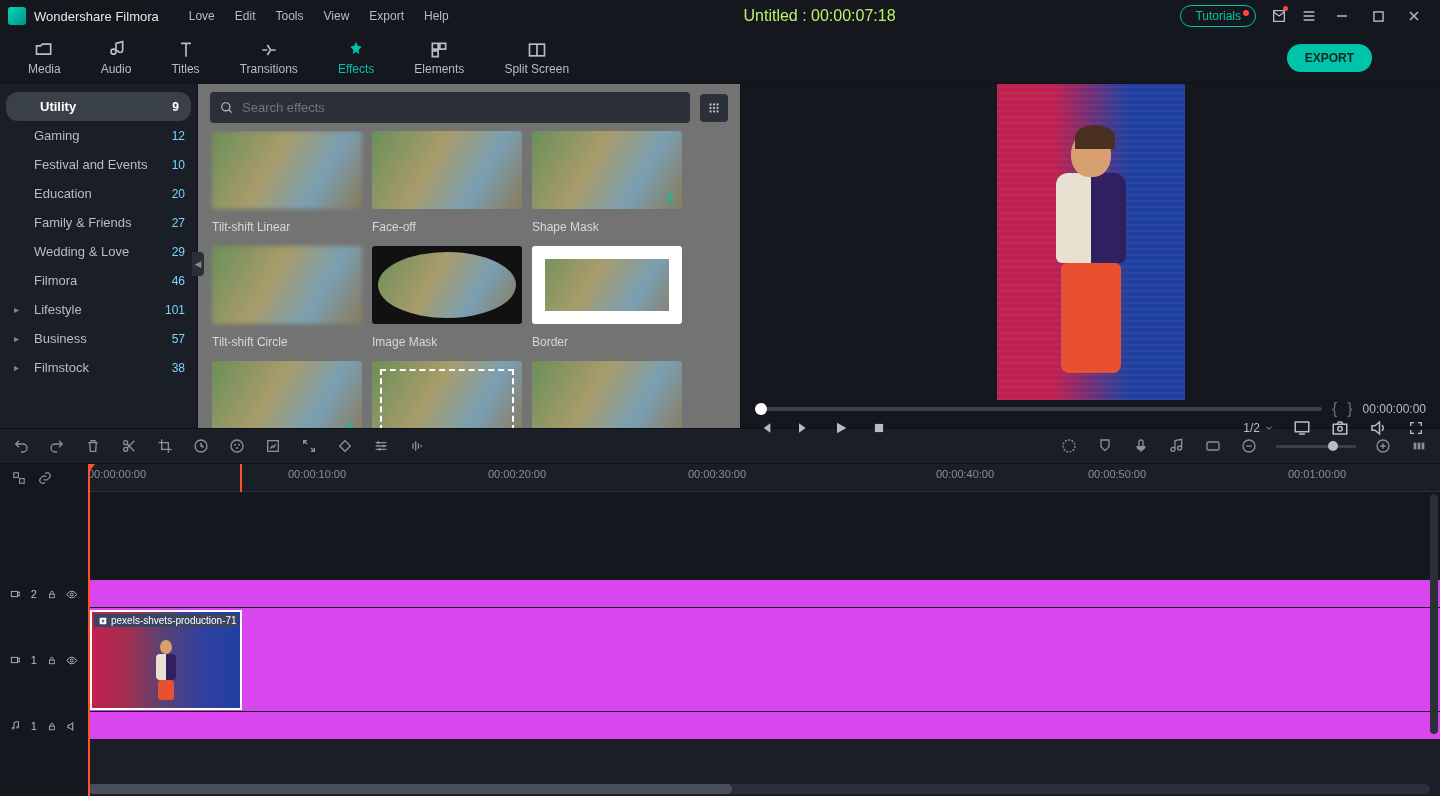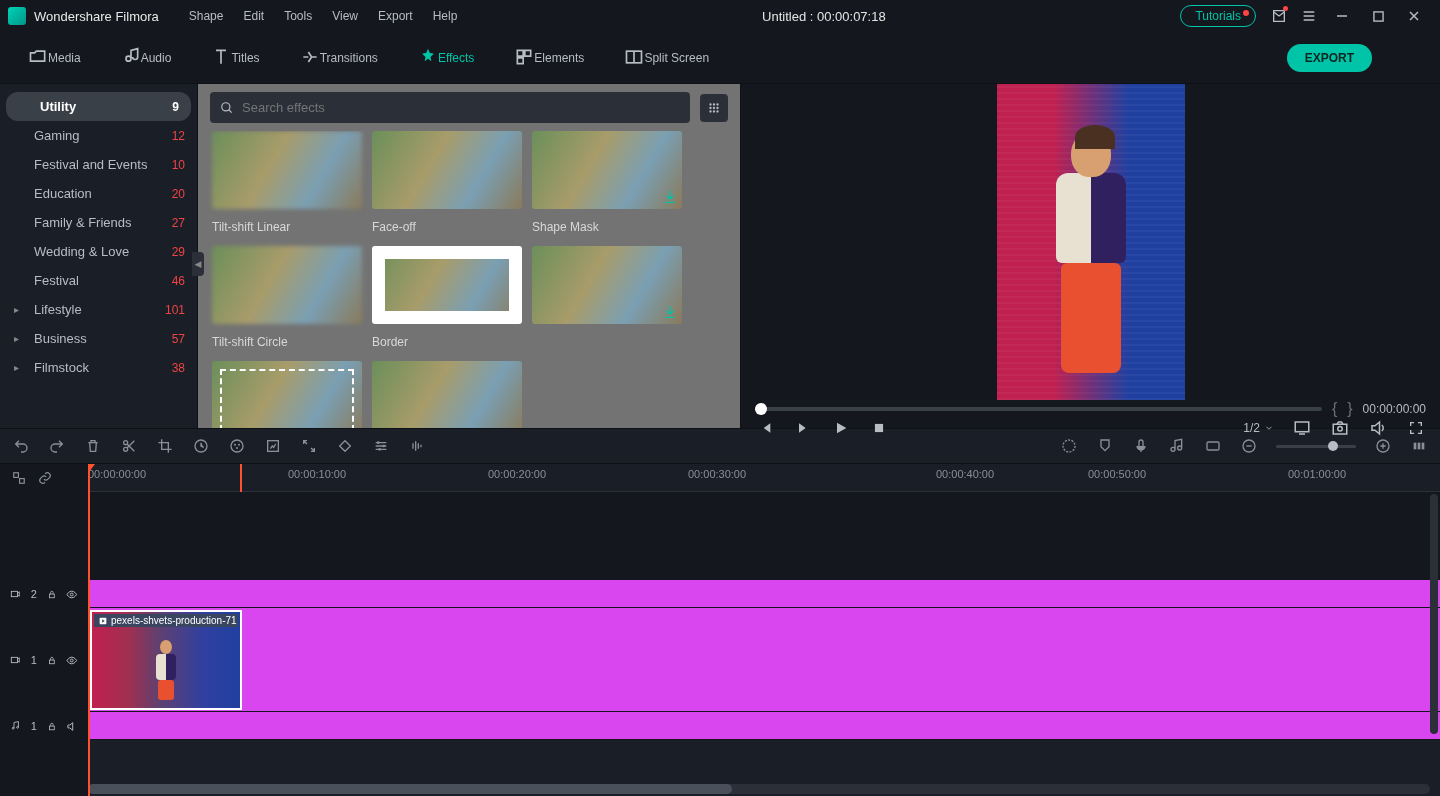--- a/index.html
+++ b/index.html
@@ -3,43 +3,43 @@
 <meta charset="utf-8">
 <style>
 * { margin: 0; padding: 0; box-sizing: border-box; font-family: -apple-system, BlinkMacSystemFont, "Segoe UI", sans-serif; }
 body { background: #1a1e26; color: #b8bcc4; width: 1440px; height: 796px; overflow: hidden; font-size: 13px; }
 
 
 .titlebar { height: 32px; background: #14171d; display: flex; align-items: center; padding: 4px 8px; }
 .titlebar .logo { width: 18px; height: 18px; background: linear-gradient(135deg, #00d4b8, #009688); border-radius: 3px; margin-right: 8px; }
 .titlebar .app-name { color: #e8e8e8; margin-right: 20px; font-size: 13px; }
 .titlebar .menu-item { padding: 0 10px; color: #b8bcc4; cursor: pointer; font-size: 12px; }
-.titlebar .center { flex: 1; text-align: center; color: #e5e5e5; font-size: 13px; }
+.titlebar .center { flex: 1; text-align: center; color: #bef264; font-size: 16px; }
 .titlebar .tutorials { border: 1px solid #00c4a7; border-radius: 14px; padding: 3px 14px; color: #00c4a7; font-size: 12px; cursor: pointer; position: relative; margin-right: 8px; }
 .titlebar .tutorials::after { content: ""; position: absolute; top: 4px; right: 6px; width: 6px; height: 6px; background: #ff4444; border-radius: 50%; }
 .titlebar .win-btn { width: 36px; height: 24px; display: flex; align-items: center; justify-content: center; color: #b8bcc4; cursor: pointer; }
 .titlebar .titleicon { width: 30px; display: flex; justify-content: center; color: #b8bcc4; cursor: pointer; position: relative; }
 .titlebar .notif-dot::after { content: ""; position: absolute; top: -2px; right: 6px; width: 5px; height: 5px; background: #ff4444; border-radius: 50%; }
 
 
 .tabbar { height: 52px; background: #14171d; display: flex; align-items: center; padding: 0 8px; border-bottom: 1px solid #0e1116; }
-.tab { display: flex; flex-direction: row; align-items: center; padding: 4px 20px; cursor: pointer; color: #b8bcc4; }
+.tab { display: flex; flex-direction: column; align-items: center; padding: 4px 20px; cursor: pointer; color: #b8bcc4; }
 .tab svg, .tab .tabicon { width: 20px; height: 20px; margin-bottom: 2px; }
 .tab.active { color: #00c4a7; }
 .tab span { font-size: 12px; }
 .export-btn { margin-left: auto; margin-right: 60px; background: #00c4a7; color: #0b2520; font-weight: 600; padding: 7px 18px; border-radius: 16px; cursor: pointer; font-size: 12px; }
 
 
 .main { display: flex; height: 344px; }
 
 
 .sidebar { width: 198px; background: #1a1e26; padding: 8px 0; overflow-y: auto; border-right: 1px solid #0e1116; }
 .side-item { display: flex; align-items: center; padding: 7px 12px 7px 34px; cursor: pointer; position: relative; font-size: 13px; }
 .side-item.active { background: #3a4048; color: #fff; border-radius: 12px; margin: 0 6px; font-weight: 600; }
-.side-item .count { margin-left: auto; color: #ef4444; font-size: 12px; }
+.side-item .count { margin-left: auto; color: #7dd3fc; font-size: 12px; }
 .side-item.active .count { color: #fff; }
 .side-item.expandable::before { content: "▸"; position: absolute; left: 14px; font-size: 10px; color: #888; }
 .side-handle { position: absolute; left: 192px; top: 252px; width: 12px; height: 24px; background: #2a2f38; border-radius: 0 4px 4px 0; display: flex; align-items: center; justify-content: center; color: #888; cursor: pointer; font-size: 9px; }
 
 
 .grid-area { flex: 1; background: #737373; display: flex; flex-direction: column; }
 .search-row { padding: 8px 12px; display: flex; gap: 10px; align-items: center; }
 .search-box { flex: 1; background: #2a2f38; border-radius: 4px; padding: 8px 10px; display: flex; align-items: center; gap: 8px; }
 .search-box input { background: transparent; border: none; color: #b8bcc4; outline: none; flex: 1; font-size: 13px; }
 .view-toggle { width: 28px; height: 28px; background: #2a2f38; border-radius: 4px; display: flex; align-items: center; justify-content: center; cursor: pointer; }
@@ -110,21 +110,21 @@
 .timeline-vscroll { position: absolute; right: 2px; top: 30px; width: 8px; height: 240px; background: #2a2f38; border-radius: 4px; }
 
 svg { fill: currentColor; }
 </style>
 </head>
 <body>
 
 <div class="titlebar">
   <div class="logo"></div>
   <div class="app-name">Wondershare Filmora</div>
-  <div class="menu-item">Shape</div>
+  <div class="menu-item">Love</div>
   <div class="menu-item">Edit</div>
   <div class="menu-item">Tools</div>
   <div class="menu-item">View</div>
   <div class="menu-item">Export</div>
   <div class="menu-item">Help</div>
   <div class="center">Untitled : 00:00:07:18</div>
   <div class="tutorials">Tutorials</div>
   <div class="titleicon notif-dot">
       <svg width="16" height="16" viewBox="0 0 24 24">
         <path d="M4 4h16v16H4z" fill="none" stroke="currentColor" stroke-width="2"></path>
@@ -220,21 +220,21 @@
       </div>
     <div class="side-item">
         <span>Family &amp; Friends</span>
         <span class="count">27</span>
       </div>
     <div class="side-item">
         <span>Wedding &amp; Love</span>
         <span class="count">29</span>
       </div>
     <div class="side-item">
-        <span>Festival</span>
+        <span>Filmora</span>
         <span class="count">46</span>
       </div>
     <div class="side-item expandable">
         <span>Lifestyle</span>
         <span class="count">101</span>
       </div>
     <div class="side-item expandable">
         <span>Business</span>
         <span class="count">57</span>
       </div>
@@ -281,20 +281,24 @@
           <div class="thumb">
             <svg class="dl-icon" viewBox="0 0 24 24">
               <path d="M12 3v12m-5-5l5 5 5-5M5 20h14" stroke="currentColor" stroke-width="2" fill="none"></path>
             </svg>
           </div>
           <div class="label">Shape Mask</div>
         </div>
       <div class="effect">
           <div class="thumb blur"></div>
           <div class="label">Tilt-shift Circle</div>
+        </div>
+      <div class="effect">
+          <div class="thumb mask"></div>
+          <div class="label">Image Mask</div>
         </div>
       <div class="effect selected">
           <div class="thumb border"></div>
           <div class="label">Border</div>
         </div>
       <div class="effect">
           <div class="thumb">
             <svg class="dl-icon" viewBox="0 0 24 24">
               <path d="M12 3v12m-5-5l5 5 5-5M5 20h14" stroke="currentColor" stroke-width="2" fill="none"></path>
             </svg>

